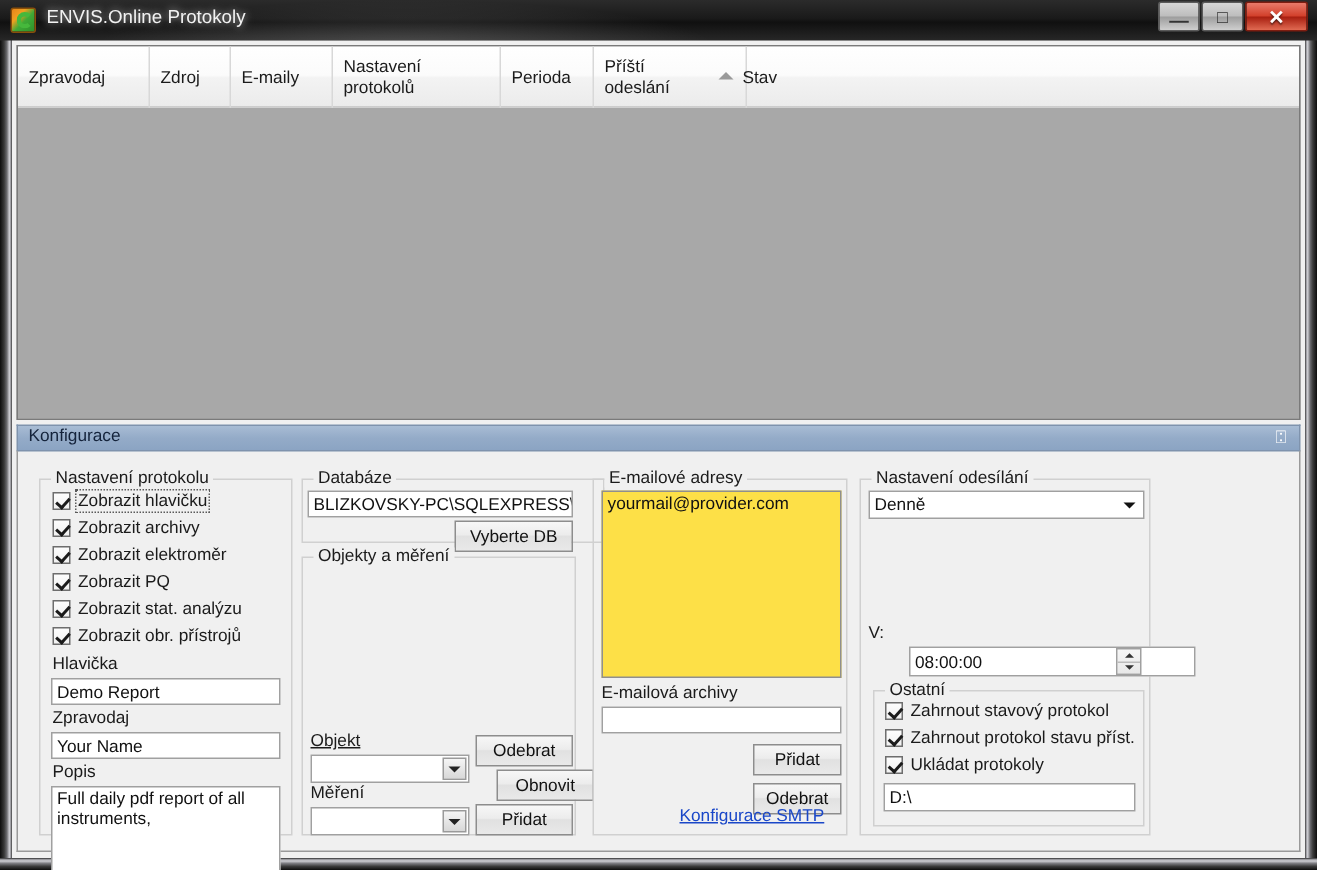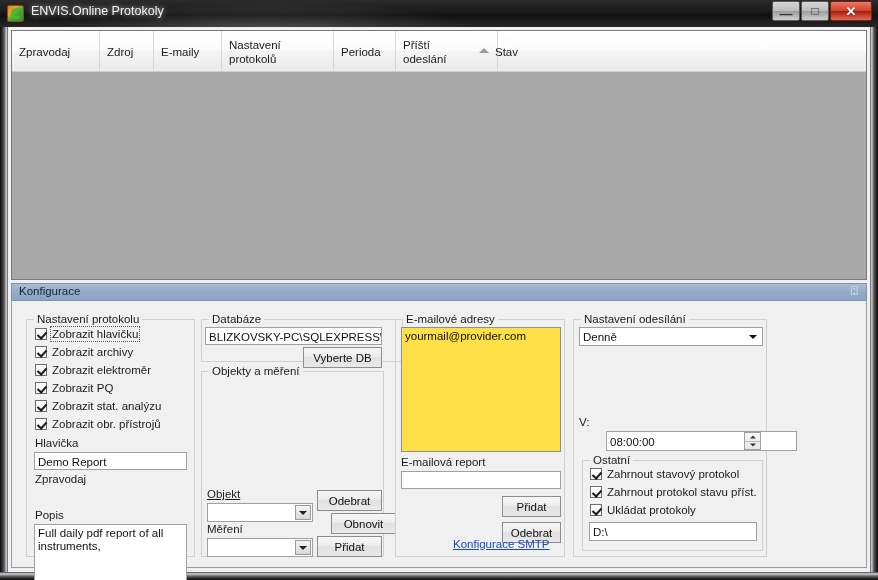--- a/index.html
+++ b/index.html
@@ -354,20 +354,21 @@
         </div>
         <div class="cbrow" style="left:8px; top:98px;">
           <span class="cbox"></span>
           <span class="cblabel">Zobrazit obr. přístrojů</span>
         </div>
 
         <div class="lbl" style="left:8px; top:117px;">Hlavička</div>
         <div class="tbox" style="left:7px; top:132px; width:153px; height:18px;">Demo Report</div>
 
         <div class="lbl" style="left:8px; top:153px;">Zpravodaj</div>
+        <div class="tbox" style="left:7px; top:168px; width:153px; height:18px;">Your Name</div>
 
         <div class="lbl" style="left:8px; top:189px;">Popis</div>
         <div class="tbox multiline" style="left:7px; top:204px; width:153px; height:79px;">Full daily pdf report of all instruments,</div>
       </div>
 
       <div class="group" style="left:189px; top:18px; width:202px; height:43px;">
         <div class="group-title">Databáze</div>
         <div class="tbox" style="left:3px; top:7px; width:177px; height:18px;">BLIZKOVSKY-PC\SQLEXPRESS\SM</div>
         <div class="btn" style="left:101px; top:27px; width:79px; height:21px;">Vyberte DB</div>
       </div>
@@ -393,21 +394,21 @@
         <div class="btn" style="left:115px; top:164px; width:65px; height:21px;">Přidat</div>
       </div>
 
       <div class="group" style="left:383px; top:18px; width:170px; height:238px;">
         <div class="group-title">E-mailové adresy</div>
 
         <div class="listbox" style="left:5px; top:7px; width:160px; height:125px;">
           <div>yourmail@provider.com</div>
         </div>
 
-        <div class="lbl" style="left:5px; top:136px;">E-mailová report</div>
+        <div class="lbl" style="left:5px; top:136px;">E-mailová archivy</div>
         <div class="tbox" style="left:5px; top:151px; width:160px; height:18px;"></div>
 
         <div class="btn" style="left:106px; top:176px; width:59px; height:21px;">Přidat</div>
         <div class="btn" style="left:106px; top:202px; width:59px; height:21px;">Odebrat</div>
 
         <div class="link" style="left:57px; top:218px;">Konfigurace SMTP</div>
       </div>
 
       <div class="group" style="left:561px; top:18px; width:194px; height:238px;">
         <div class="group-title">Nastavení odesílání</div>

